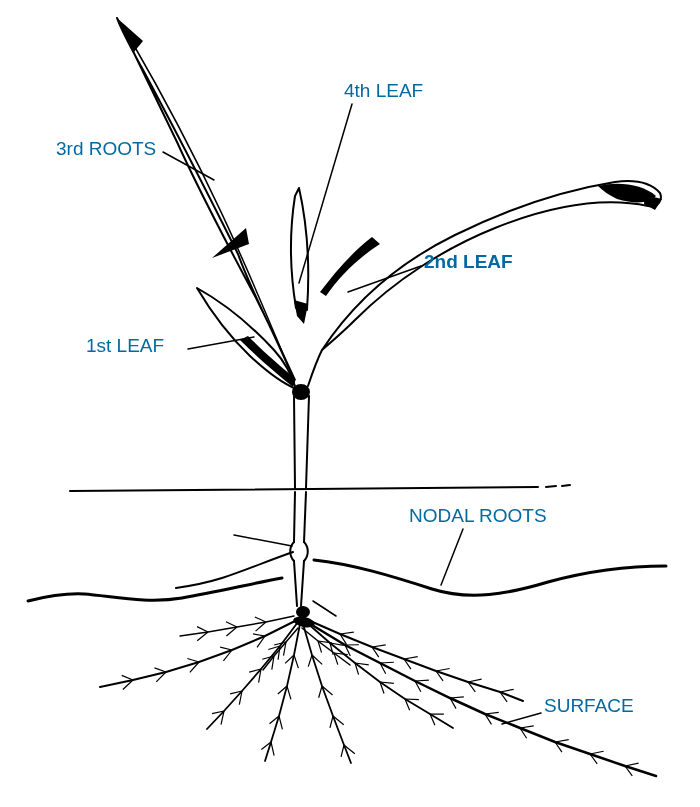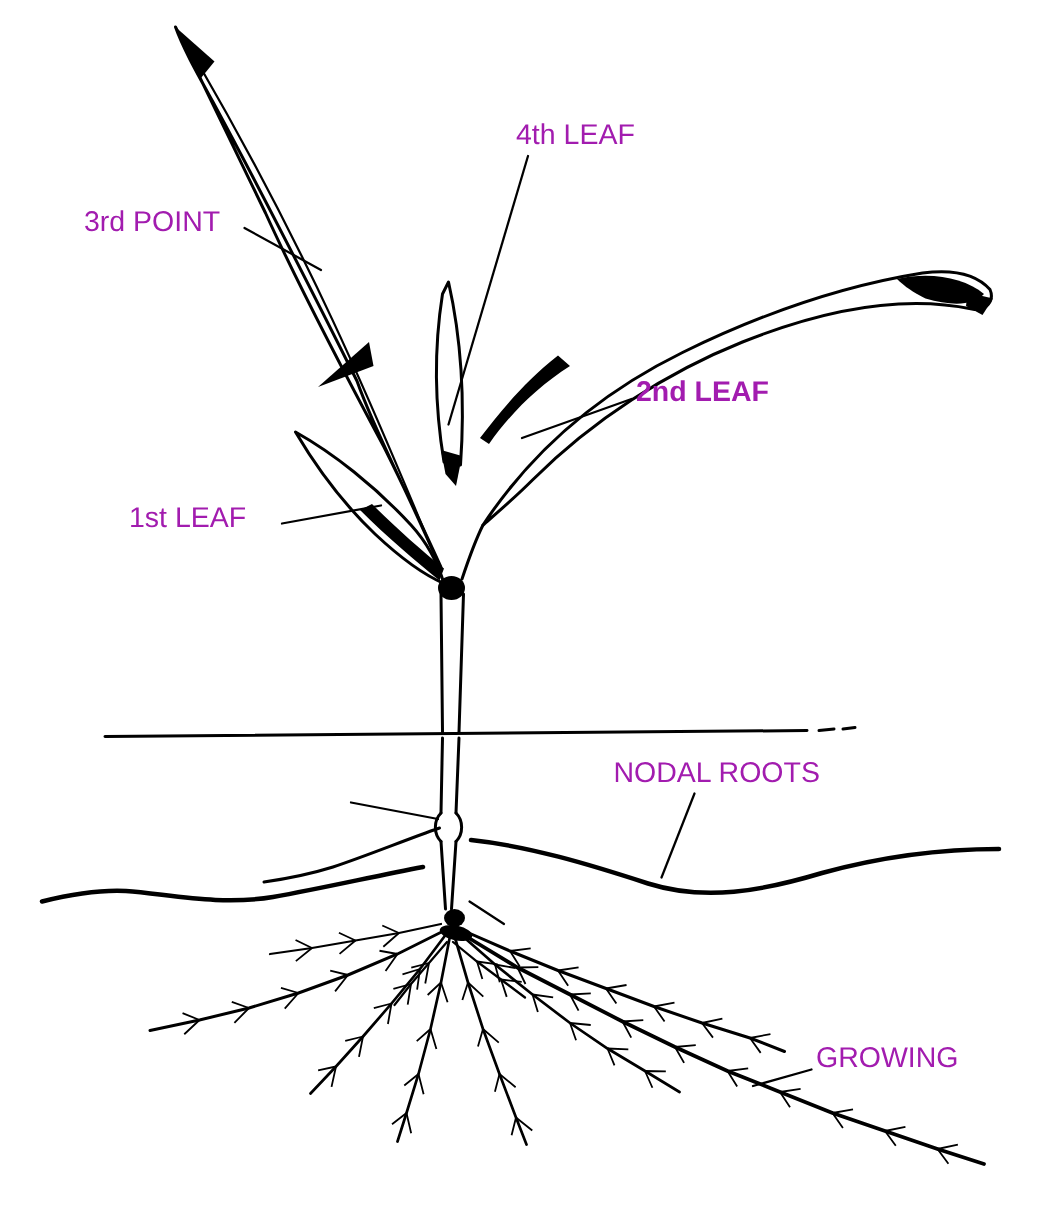--- a/index.html
+++ b/index.html
@@ -19,21 +19,21 @@
     left: 0;
     top: 0;
     width: 700px;
     height: 807px;
   }
   .lbl {
     position: absolute;
     font-family: "Liberation Sans", sans-serif;
     font-size: 19px;
     line-height: 1.05;
-    color: #a21caf;
+    color: #0369a1;
     white-space: nowrap;
     user-select: none;
   }
 </style>
 </head>
 <body>
 
 <div class="stage">
 
   <svg viewBox="0 0 700 807">
@@ -113,18 +113,18 @@
       <path d="M421,266 L348,292"></path>
       <path d="M188,349 L254,337"></path>
       <path d="M234,535 L292,546"></path>
       <path d="M463,529 L441,585"></path>
       <path d="M336,616 L313,601"></path>
       <path d="M541,713 L502,724"></path>
     </g>
   </svg>
 
   <div class="lbl" style="left:344px; top:81px;">4th LEAF</div>
-  <div class="lbl" style="left:56px;  top:139px;">3rd POINT</div>
+  <div class="lbl" style="left:56px;  top:139px;">3rd ROOTS</div>
   <div class="lbl" style="left:424px; top:252px;font-weight:bold;">2nd LEAF</div>
   <div class="lbl" style="left:86px;  top:336px;">1st LEAF</div>
   <div class="lbl" style="left:409px; top:506px;text-align:right;">NODAL ROOTS</div>
-  <div class="lbl" style="left:544px; top:696px;">GROWING</div>
+  <div class="lbl" style="left:544px; top:696px;">SURFACE</div>
 </div>
 
 </body></html>

